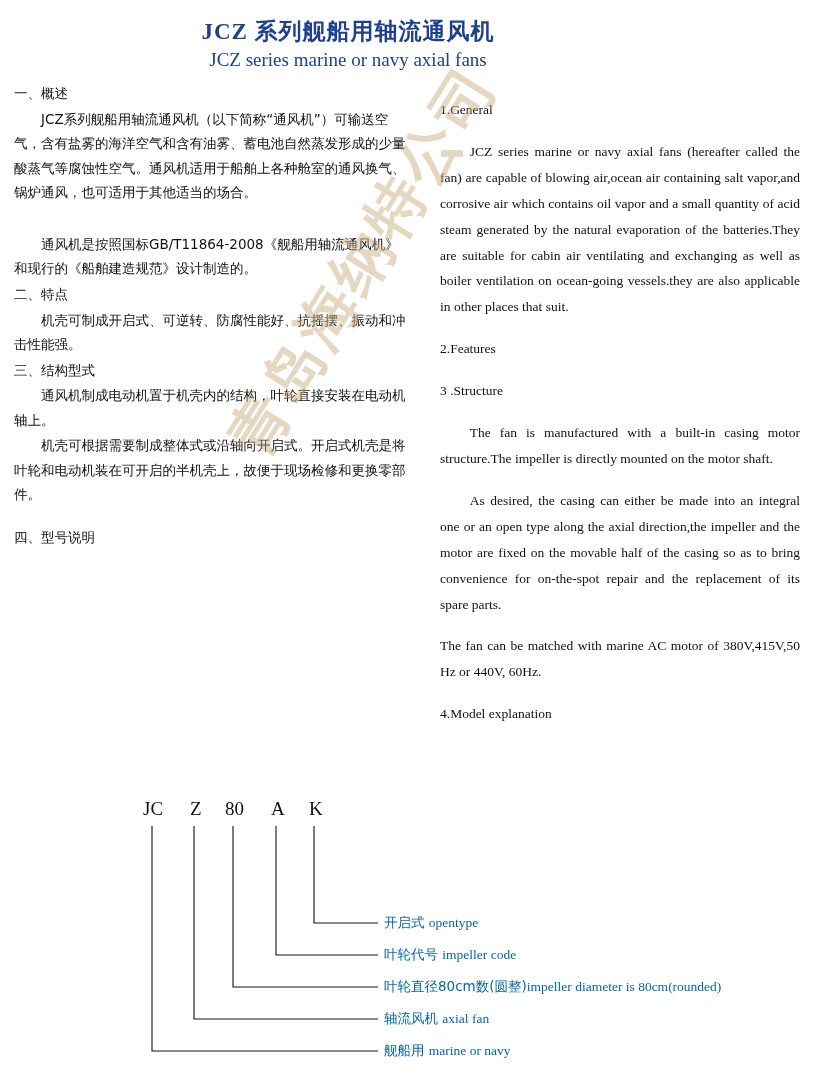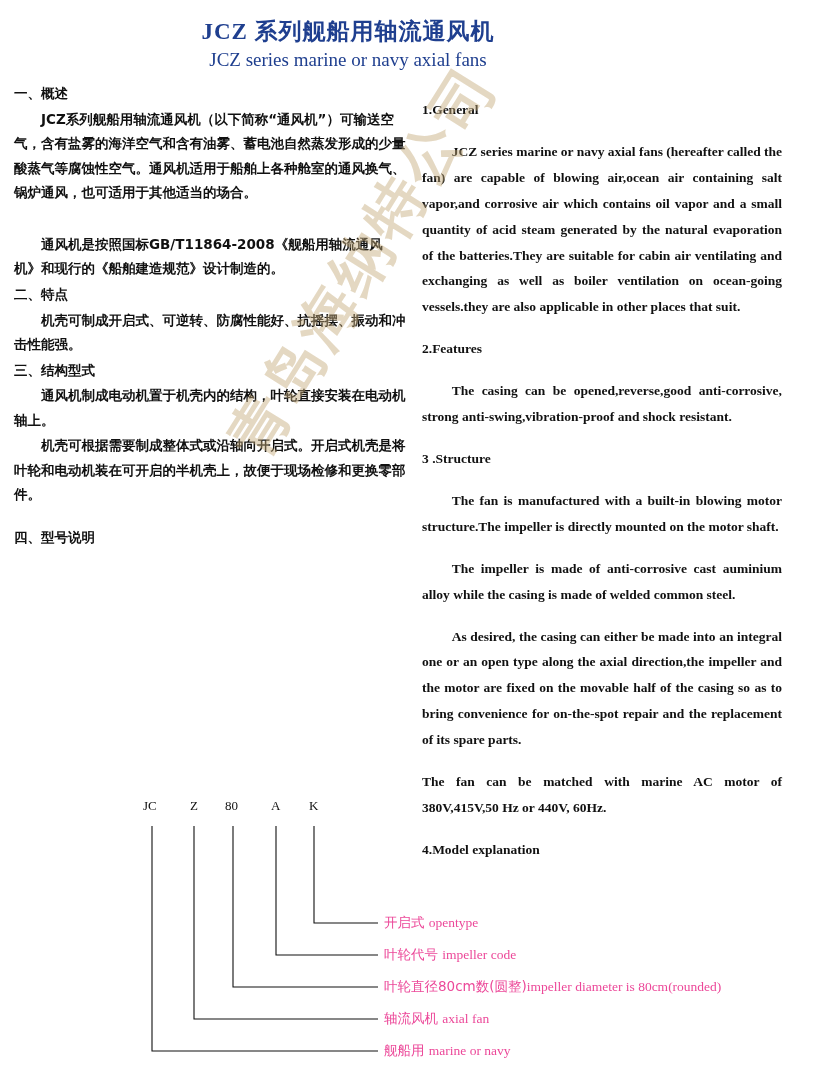--- a/index.html
+++ b/index.html
@@ -37,22 +37,22 @@
     text-align: center;
     color: #1f3f8f;
     font-size: 19px;
     margin: 0 0 10px 0;
     font-family: "Liberation Serif", serif;
   }
 
   
   .columns {
     display: flex;
+    gap: 18px;
     align-items: flex-start;
-    font-weight: bold;
   }
   .col {
     width: 392px;
     flex: 0 0 392px;
   }
   .col-zh {
     font-family: "DejaVu Sans", sans-serif;
     font-size: 13.5px;
     line-height: 1.82;
     color: #111;
@@ -109,36 +109,36 @@
   .code-letters {
     position: absolute;
     top: 18px;
     left: 0;
     width: 830px;
     height: 24px;
   }
   .code-letters span {
     position: absolute;
     font-family: "Liberation Serif", serif;
-    font-size: 13px;
+    font-size: 19px;
     color: #111;
     font-weight: normal;
   }
   .legend {
     position: absolute;
     left: 0;
     top: 0;
     width: 830px;
     height: 300px;
   }
   .legend-item {
     position: absolute;
     font-size: 13.5px;
     white-space: nowrap;
-    color: #ec4899;
+    color: #0369a1;
   }
   .legend-item .zh {
     font-family: "DejaVu Sans", sans-serif;
   }
   .legend-item .en {
     font-family: "Liberation Serif", serif;
   }
   svg.lines {
     position: absolute;
     left: 0;
@@ -167,24 +167,22 @@
       <p class="zh-p">机壳可根据需要制成整体式或沿轴向开启式。开启式机壳是将叶轮和电动机装在可开启的半机壳上，故便于现场检修和更换零部件。</p>
       <div class="gap-mid"></div>
       <div class="gap-sm"></div>
       <p class="zh-head">四、型号说明</p>
     </div>
 
     <div class="col col-en">
       <p class="en-p noindent">1.General</p>
       <p class="en-p">JCZ series marine or navy axial fans (hereafter called the fan) are capable of blowing air,ocean air containing salt vapor,and corrosive air which contains oil vapor and a small quantity of acid steam generated by the natural evaporation of the batteries.They are suitable for cabin air ventilating and exchanging as well as boiler ventilation on ocean-going vessels.they are also applicable in other places that suit.</p>
       <p class="en-p noindent">2.Features</p>
-      <p class="en-p">The casing can be opened,reverse,good anti-corrosive, strong anti-swing,vibration-proof and shock resistant.</p>
       <p class="en-p noindent">3 .Structure</p>
-      <p class="en-p">The fan is manufactured with a built-in blowing motor structure.The impeller is directly mounted on the motor shaft.</p>
-      <p class="en-p">The impeller is made of anti-corrosive cast auminium alloy while the casing is made of welded common steel.</p>
+      <p class="en-p">The fan is manufactured with a built-in casing motor structure.The impeller is directly mounted on the motor shaft.</p>
       <p class="en-p">As desired, the casing can either be made into an integral one or an open type along the axial direction,the impeller and the motor are fixed on the movable half of the casing so as to bring convenience for on-the-spot repair and the replacement of its spare parts.</p>
       <p class="en-p noindent">The fan can be matched with marine AC motor of 380V,415V,50 Hz or 440V, 60Hz.</p>
       <p class="en-p noindent">4.Model explanation</p>
     </div>
   </div>
 
   <div class="watermark">青岛海纳特公司</div>
 
   <div class="diagram">
 

